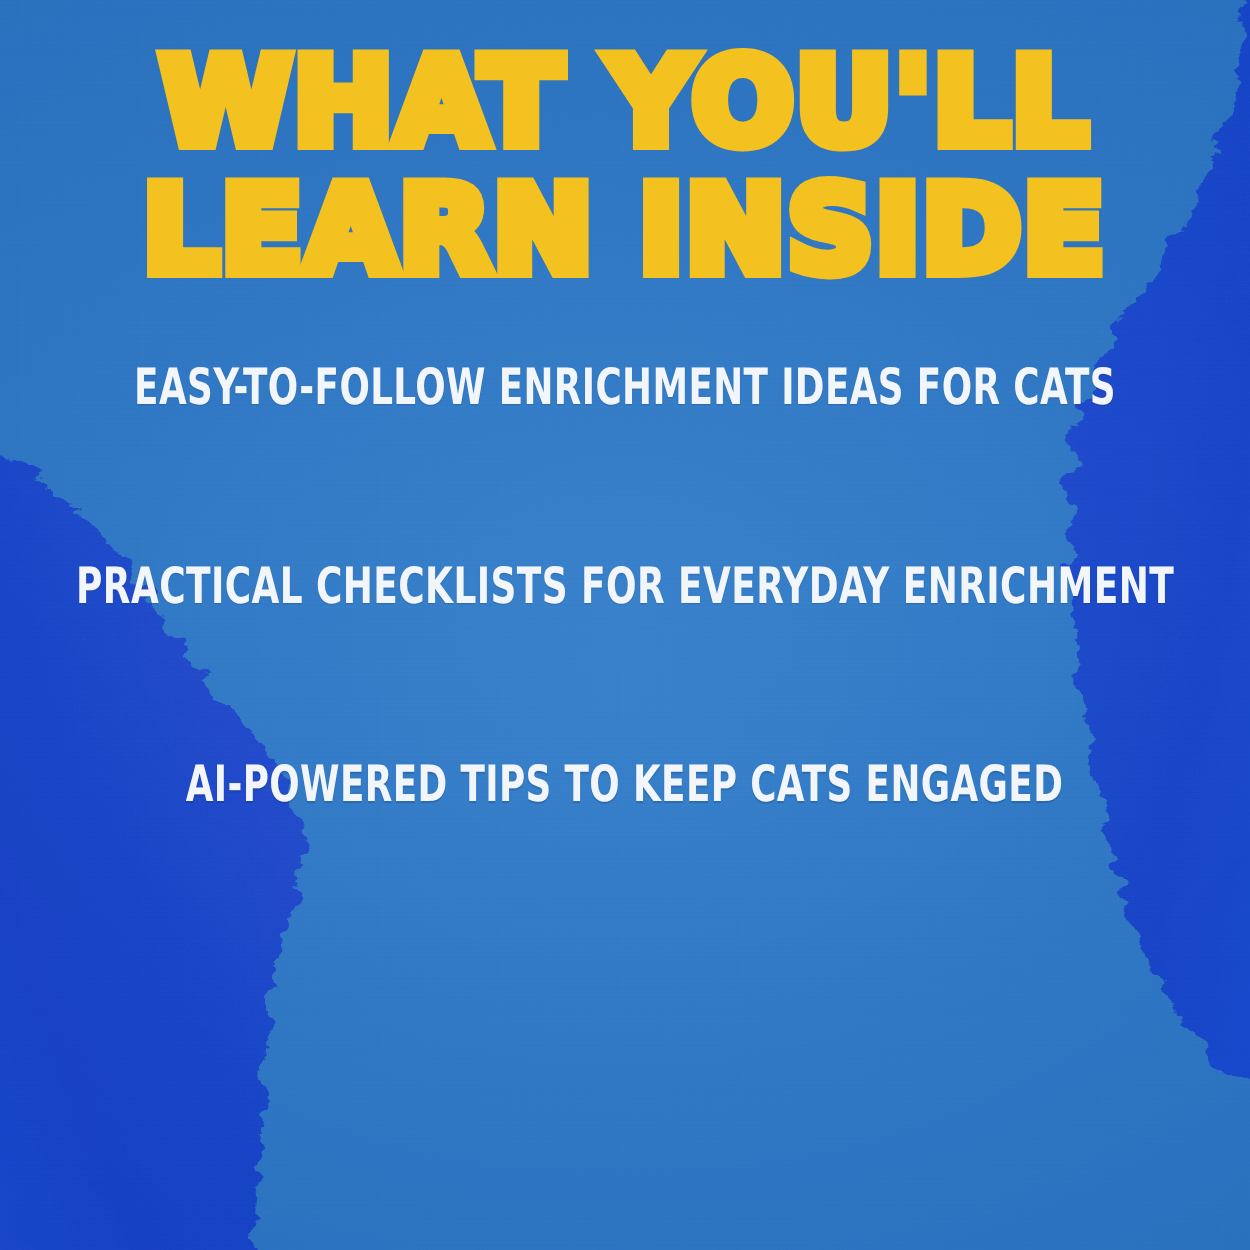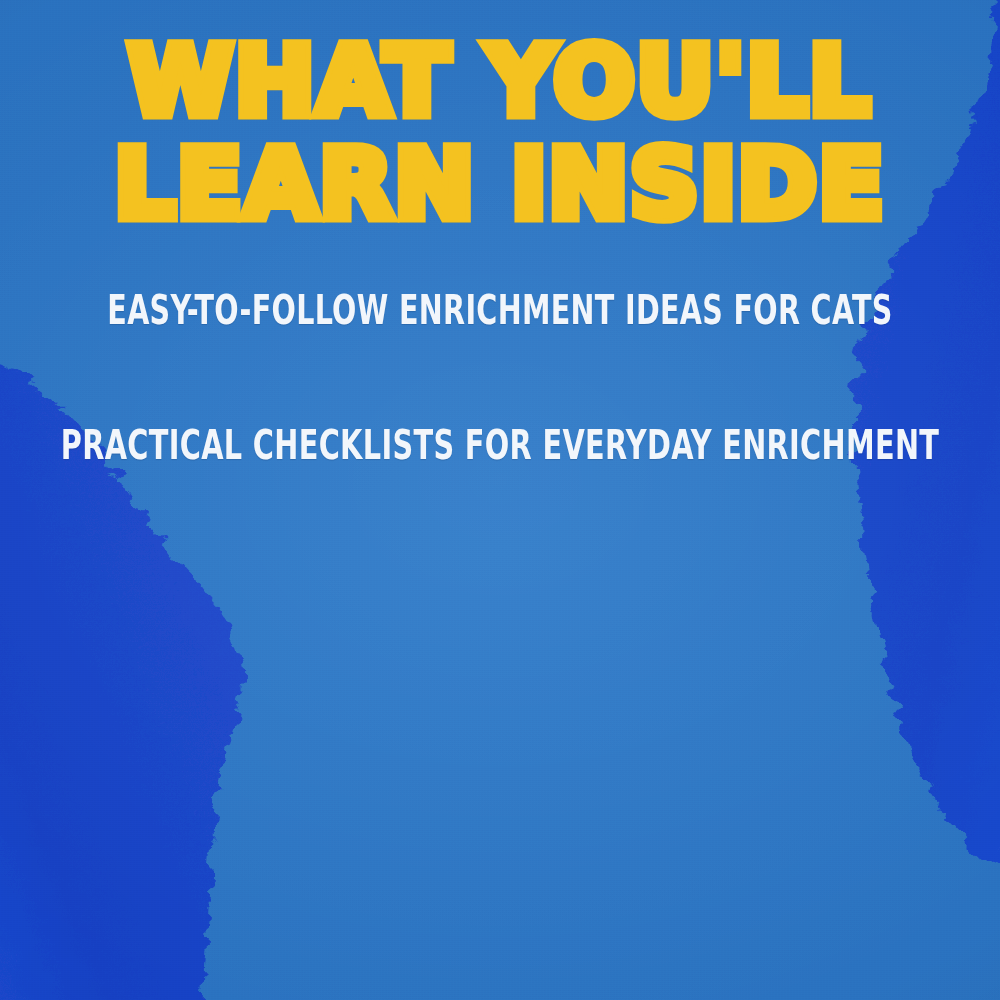--- a/index.html
+++ b/index.html
@@ -81,20 +81,21 @@
   .headline-line.l2 { font-size: 95px; letter-spacing: 2px; margin-top: 14px; text-align: center; }
 
   .bullets {
     position: absolute;
     top: 290px;
     left: 0;
     right: 0;
     display: flex;
     flex-direction: column;
     align-items: center;
+    gap: 24px;
   }
   .bullet {
     color: #f2f6fb;
     font-family: "DejaVu Sans Condensed", "Liberation Sans Narrow", "Liberation Sans", sans-serif;
     font-weight: bold;
     font-size: 40px;
     letter-spacing: .4px;
     line-height: 1;
     white-space: nowrap;
     height: 135px;
@@ -179,16 +180,19 @@
       <span class="headline-line l2">LEARN INSIDE</span>
     </div>
 
     <div class="bullets">
       <div class="bullet b1">
         <span>EASY-TO-FOLLOW ENRICHMENT IDEAS FOR CATS</span>
       </div>
       <div class="bullet b3">
         <span>PRACTICAL CHECKLISTS FOR EVERYDAY ENRICHMENT</span>
       </div>
+      <div class="bullet b4">
+        <span>AI-POWERED TIPS TO KEEP CATS ENGAGED</span>
+      </div>
     </div>
 
   </div>
 </div>
 
 </body></html>

